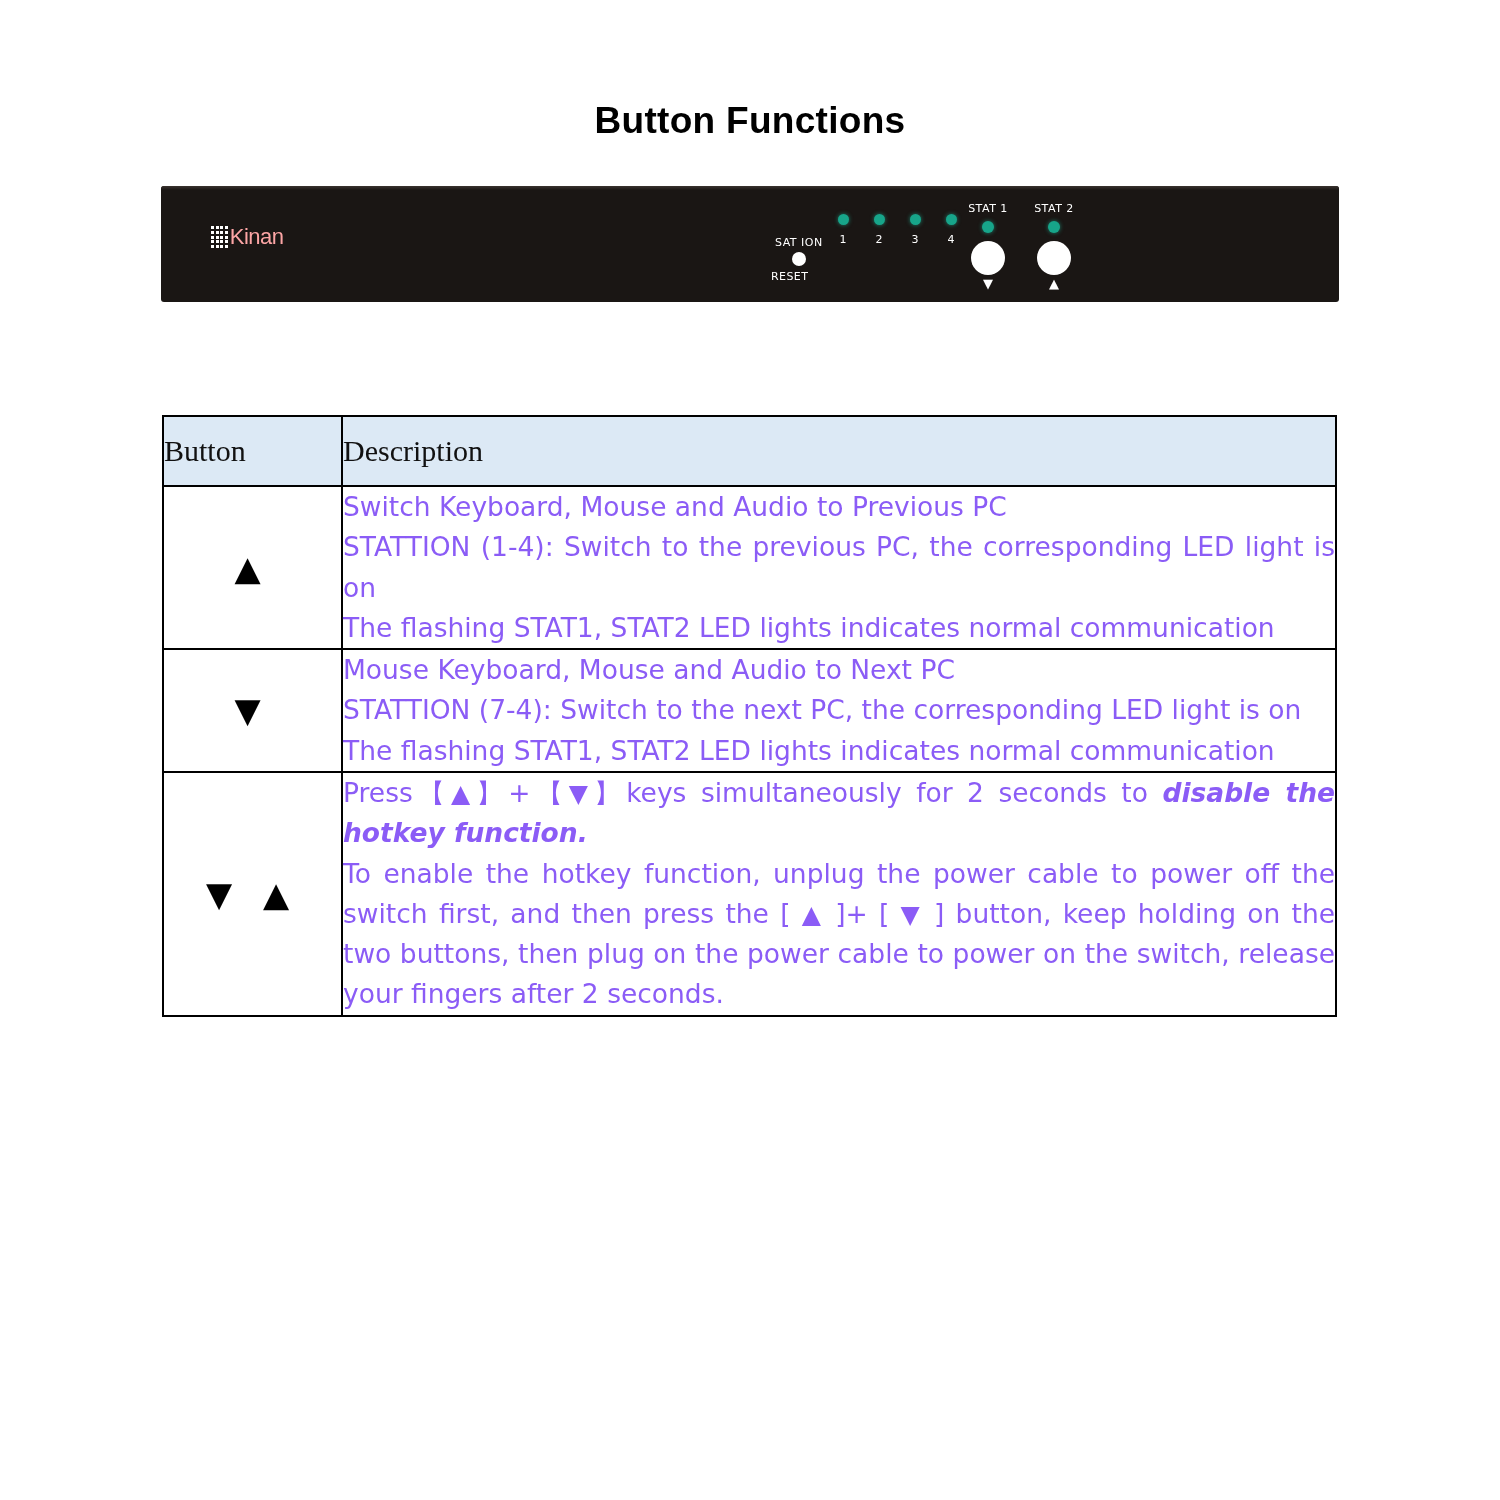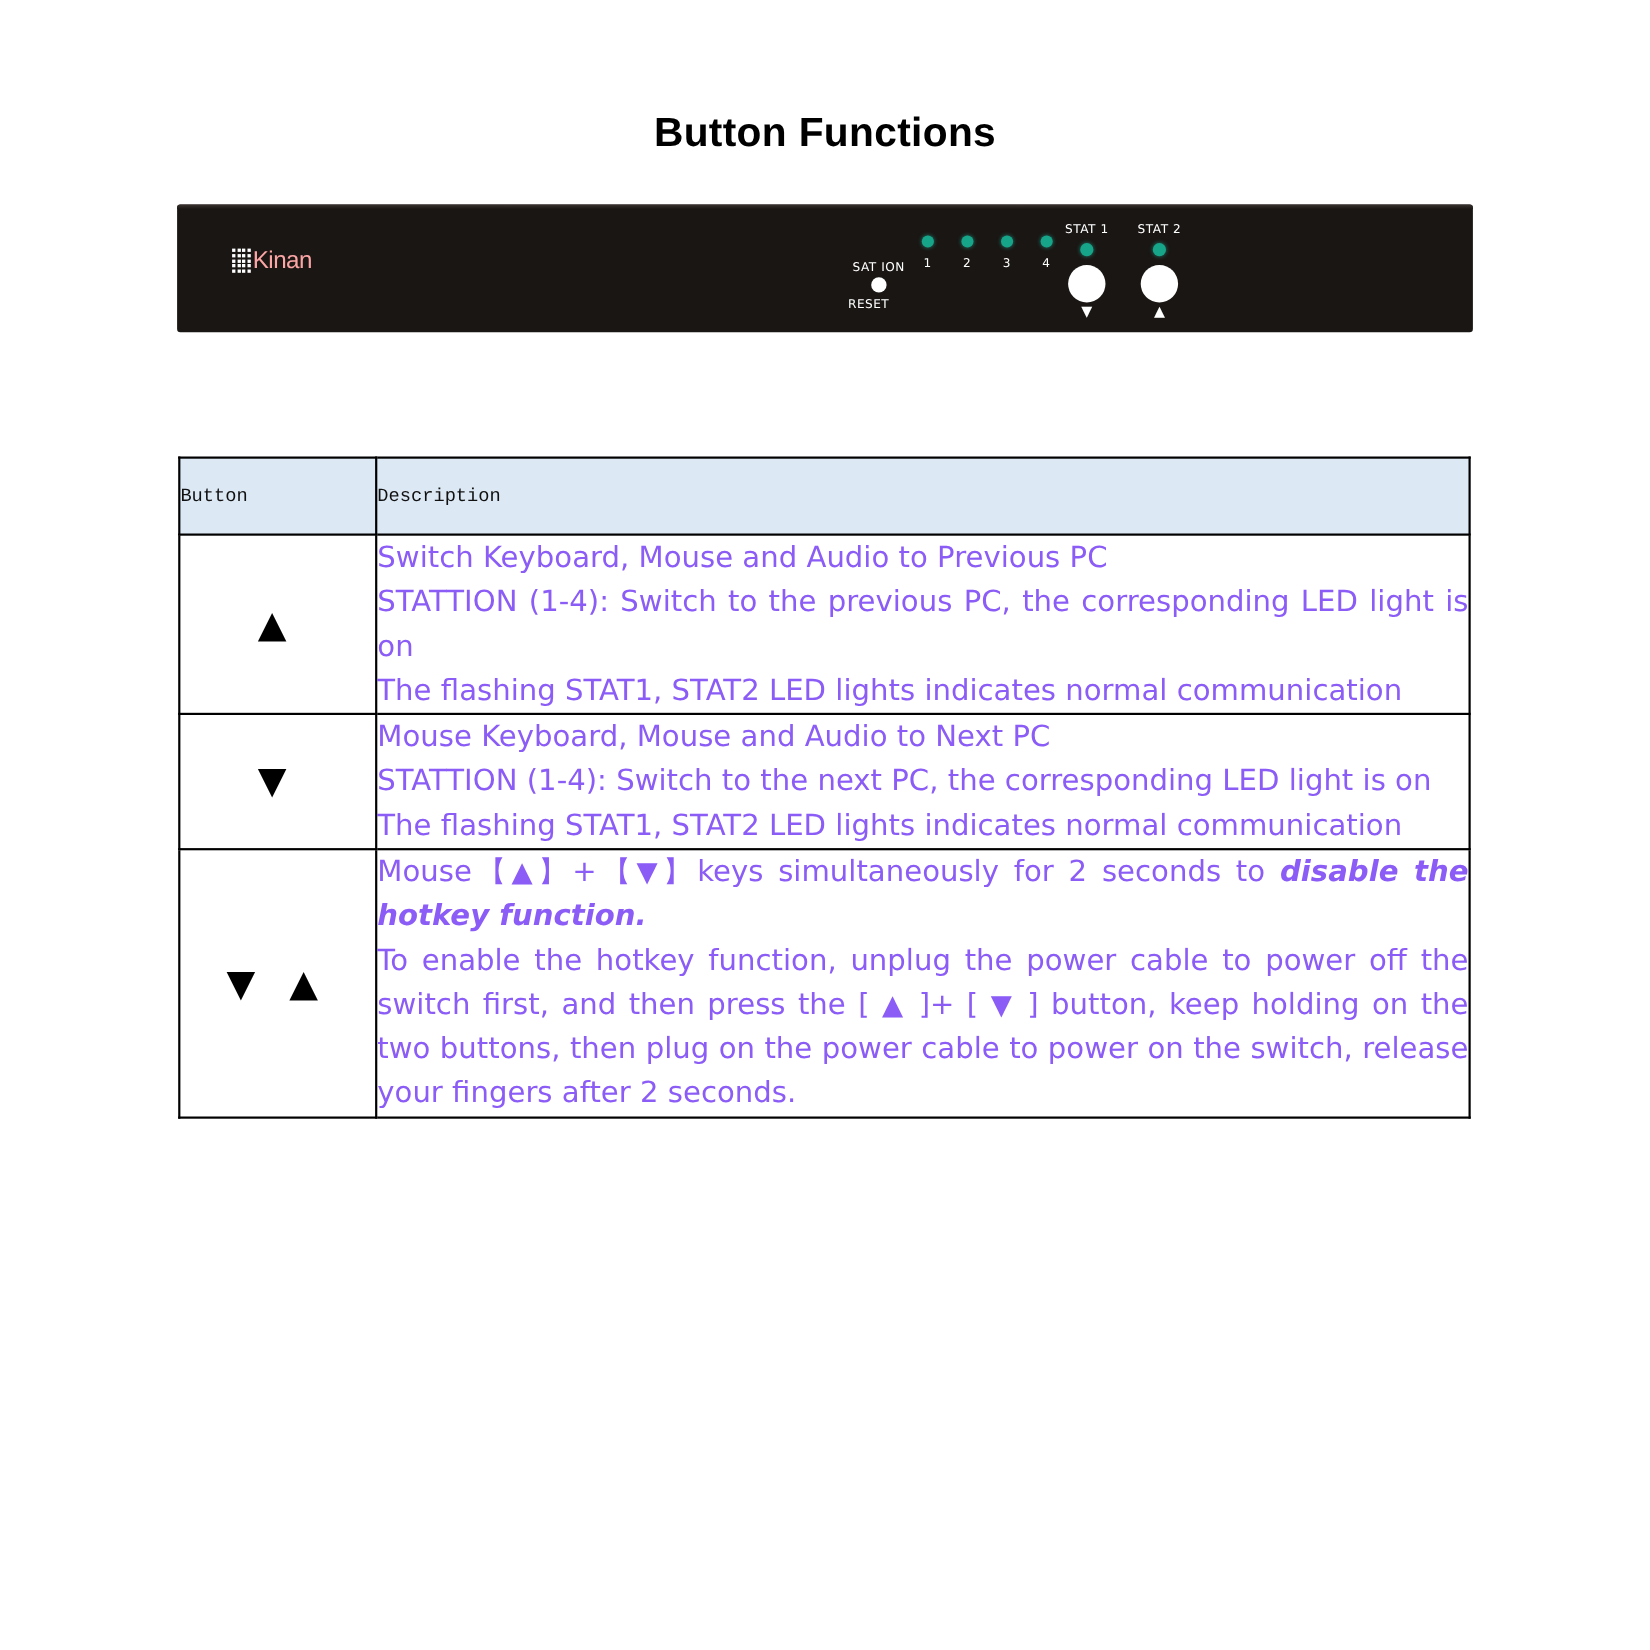--- a/index.html
+++ b/index.html
@@ -191,22 +191,22 @@
   }
   table.fn th, table.fn td {
     vertical-align: middle;
     padding: 0;
   }
   thead th {
     background: #dce9f5;
     font-weight: normal;
     text-align: left;
     height: 68px;
-    font-family: Liberation Mono, monospace;
-    font-size: 17px;
+    font-family: Liberation Serif, serif;
+    font-size: 30px;
     color: #111;
   }
   th.col-button { width: 177px; padding-left: 22px; }
   th.col-desc   { padding-left: 18px; }
 
   td.btn-cell {
     text-align: center;
     font-size: 34px;
     line-height: 1;
     color: #000;
@@ -325,26 +325,26 @@
         <td class="desc-cell">
           <div>Switch Keyboard, Mouse and Audio to Previous PC</div>
           <div class="just">STATTION (1-4): Switch to the previous PC, the corresponding LED light is on</div>
           <div class="just">The flashing STAT1, STAT2 LED lights indicates normal communication</div>
         </td>
       </tr>
       <tr>
         <td class="btn-cell">▼</td>
         <td class="desc-cell">
           <div>Mouse Keyboard, Mouse and Audio to Next PC</div>
-          <div class="just">STATTION (1-4): Switch to the next PC, the corresponding LED light is on</div>
+          <div class="just">STATTION (7-4): Switch to the next PC, the corresponding LED light is on</div>
           <div class="just">The flashing STAT1, STAT2 LED lights indicates normal communication</div>
         </td>
       </tr>
       <tr>
         <td class="btn-cell">▼ ▲</td>
         <td class="desc-cell">
-          <div class="just"><span>Mouse</span><span class="bracket">【</span><span class="inline-tri">▲</span><span class="bracket">】</span><span>+</span><span class="bracket">【</span><span class="inline-tri">▼</span><span class="bracket">】</span><span>keys simultaneously for 2 seconds to </span><span class="bolditalic">disable the hotkey function.</span></div>
+          <div class="just"><span>Press</span><span class="bracket">【</span><span class="inline-tri">▲</span><span class="bracket">】</span><span>+</span><span class="bracket">【</span><span class="inline-tri">▼</span><span class="bracket">】</span><span>keys simultaneously for 2 seconds to </span><span class="bolditalic">disable the hotkey function.</span></div>
           <div class="just"><span>To enable the hotkey function, unplug the power cable to power off the switch first, and then press the [ </span><span class="inline-tri">▲</span><span> ]+ [ </span><span class="inline-tri">▼</span><span> ] button, keep holding on the two buttons, then plug on the power cable to power on the switch, release your fingers after 2 seconds.</span></div>
         </td>
       </tr>
     </tbody>
   </table>
 </div>
 
 </body></html>

